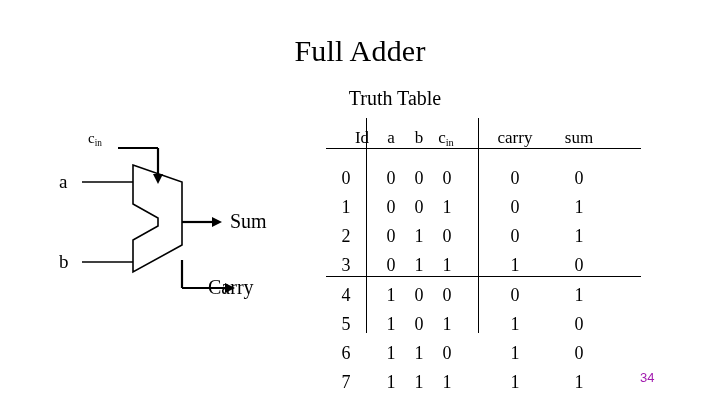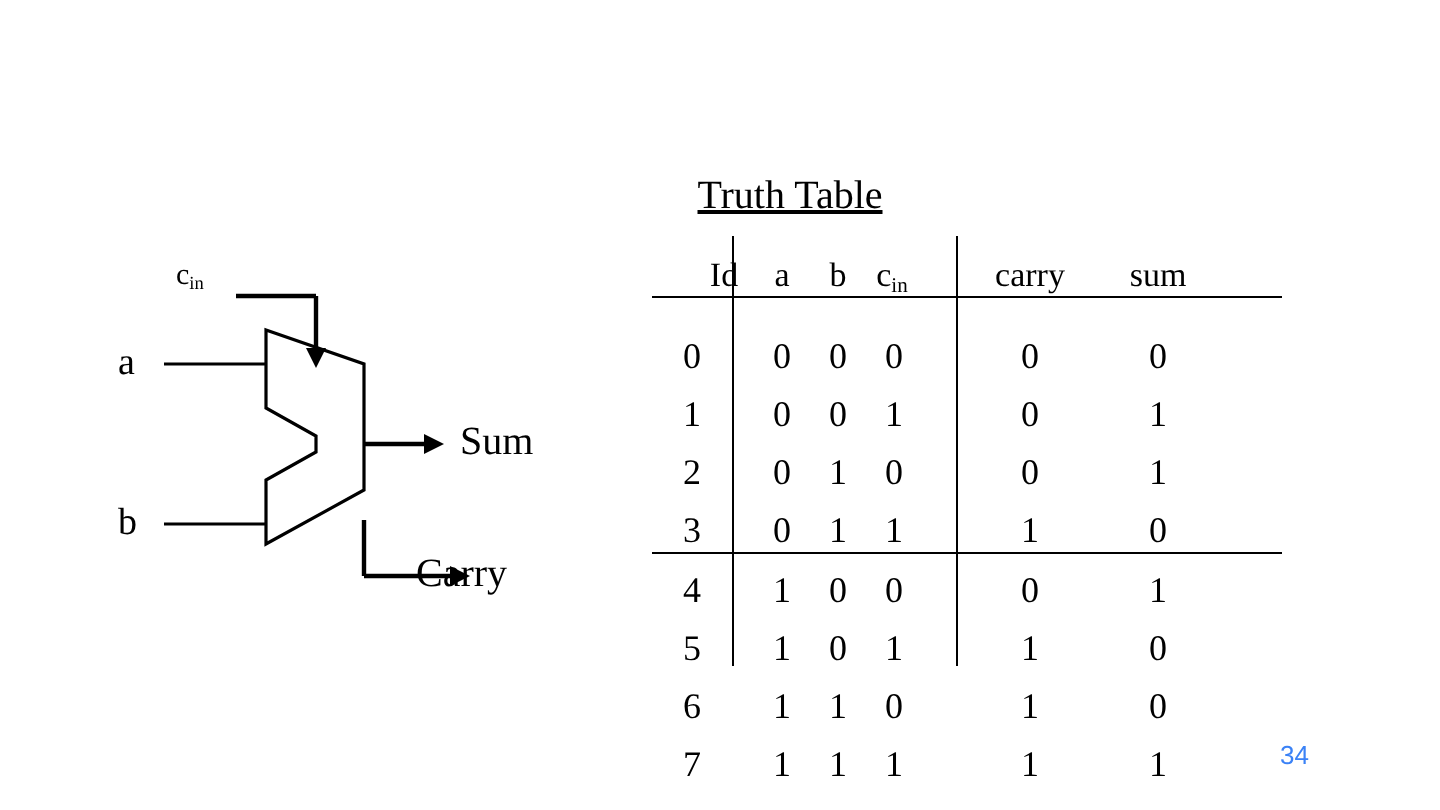--- a/index.html
+++ b/index.html
@@ -29,21 +29,20 @@
     letter-spacing: 0.2px;
   }
   #subtitle {
     position: absolute;
     left: 250px;
     top: 86px;
     width: 290px;
     text-align: center;
     font-size: 20px;
     line-height: 24px;
-    text-decoration: underline;
   }
 
   
   #circuit {
     position: absolute;
     left: 40px;
     top: 120px;
     width: 280px;
     height: 190px;
   }
@@ -95,28 +94,29 @@
   }
 
   
   #pagenum {
     position: absolute;
     left: 640px;
     top: 370px;
     font-family: "Liberation Sans", "DejaVu Sans", sans-serif;
     font-size: 13px;
     line-height: 15px;
-    color: #3b82f6;
+    color: #a21caf;
   }
 </style>
 </head>
 <body>
 
 <div id="slide">
 
+  <div id="title">Full Adder</div>
   <div id="subtitle">Truth Table</div>
 
   <div id="circuit">
     <svg width="280" height="190" viewBox="0 0 280 190">
 
       <polygon points="93,45 142,62 142,103 93,120 93,152 142,168 142,168 142,168" fill="none" stroke="#000000" stroke-width="1.6" style="display:none"></polygon>
       <path d="M 93,45 L 142,62 L 142,108 L 93,152 L 93,152" fill="none" stroke="#000000" stroke-width="0" style="display:none"></path>
 
       <polygon points="93,45 142,62 142,108 142,125 93,152 93,120 118,107 118,101 93,88" fill="none" stroke="#000000" stroke-width="1.5" style="display:none"></polygon>
       <path d="M 93,45

